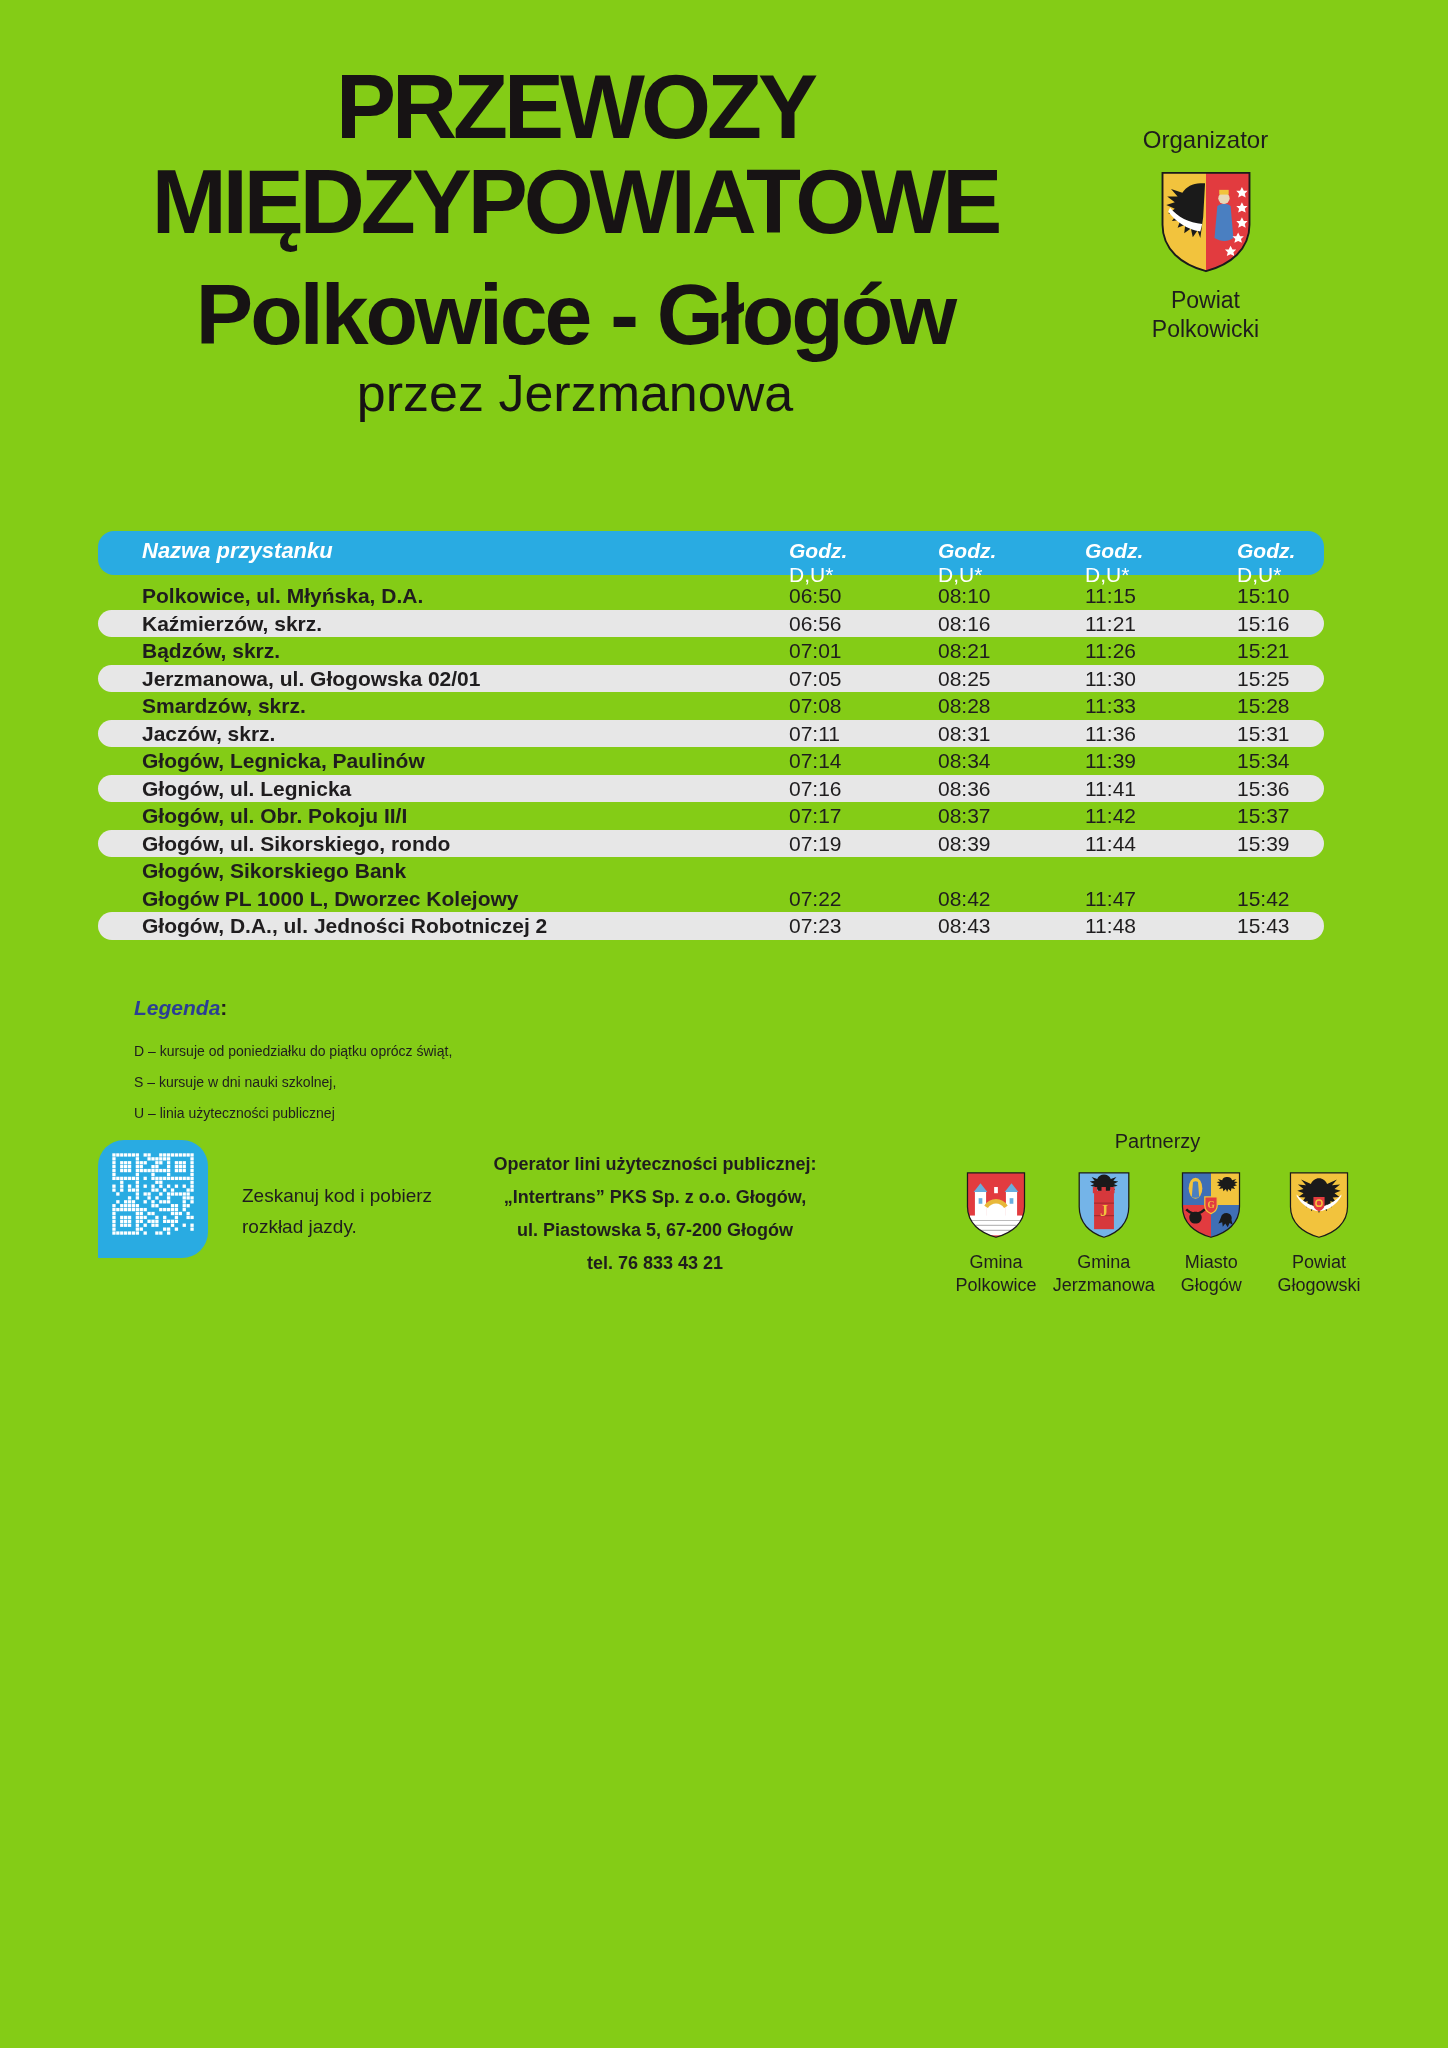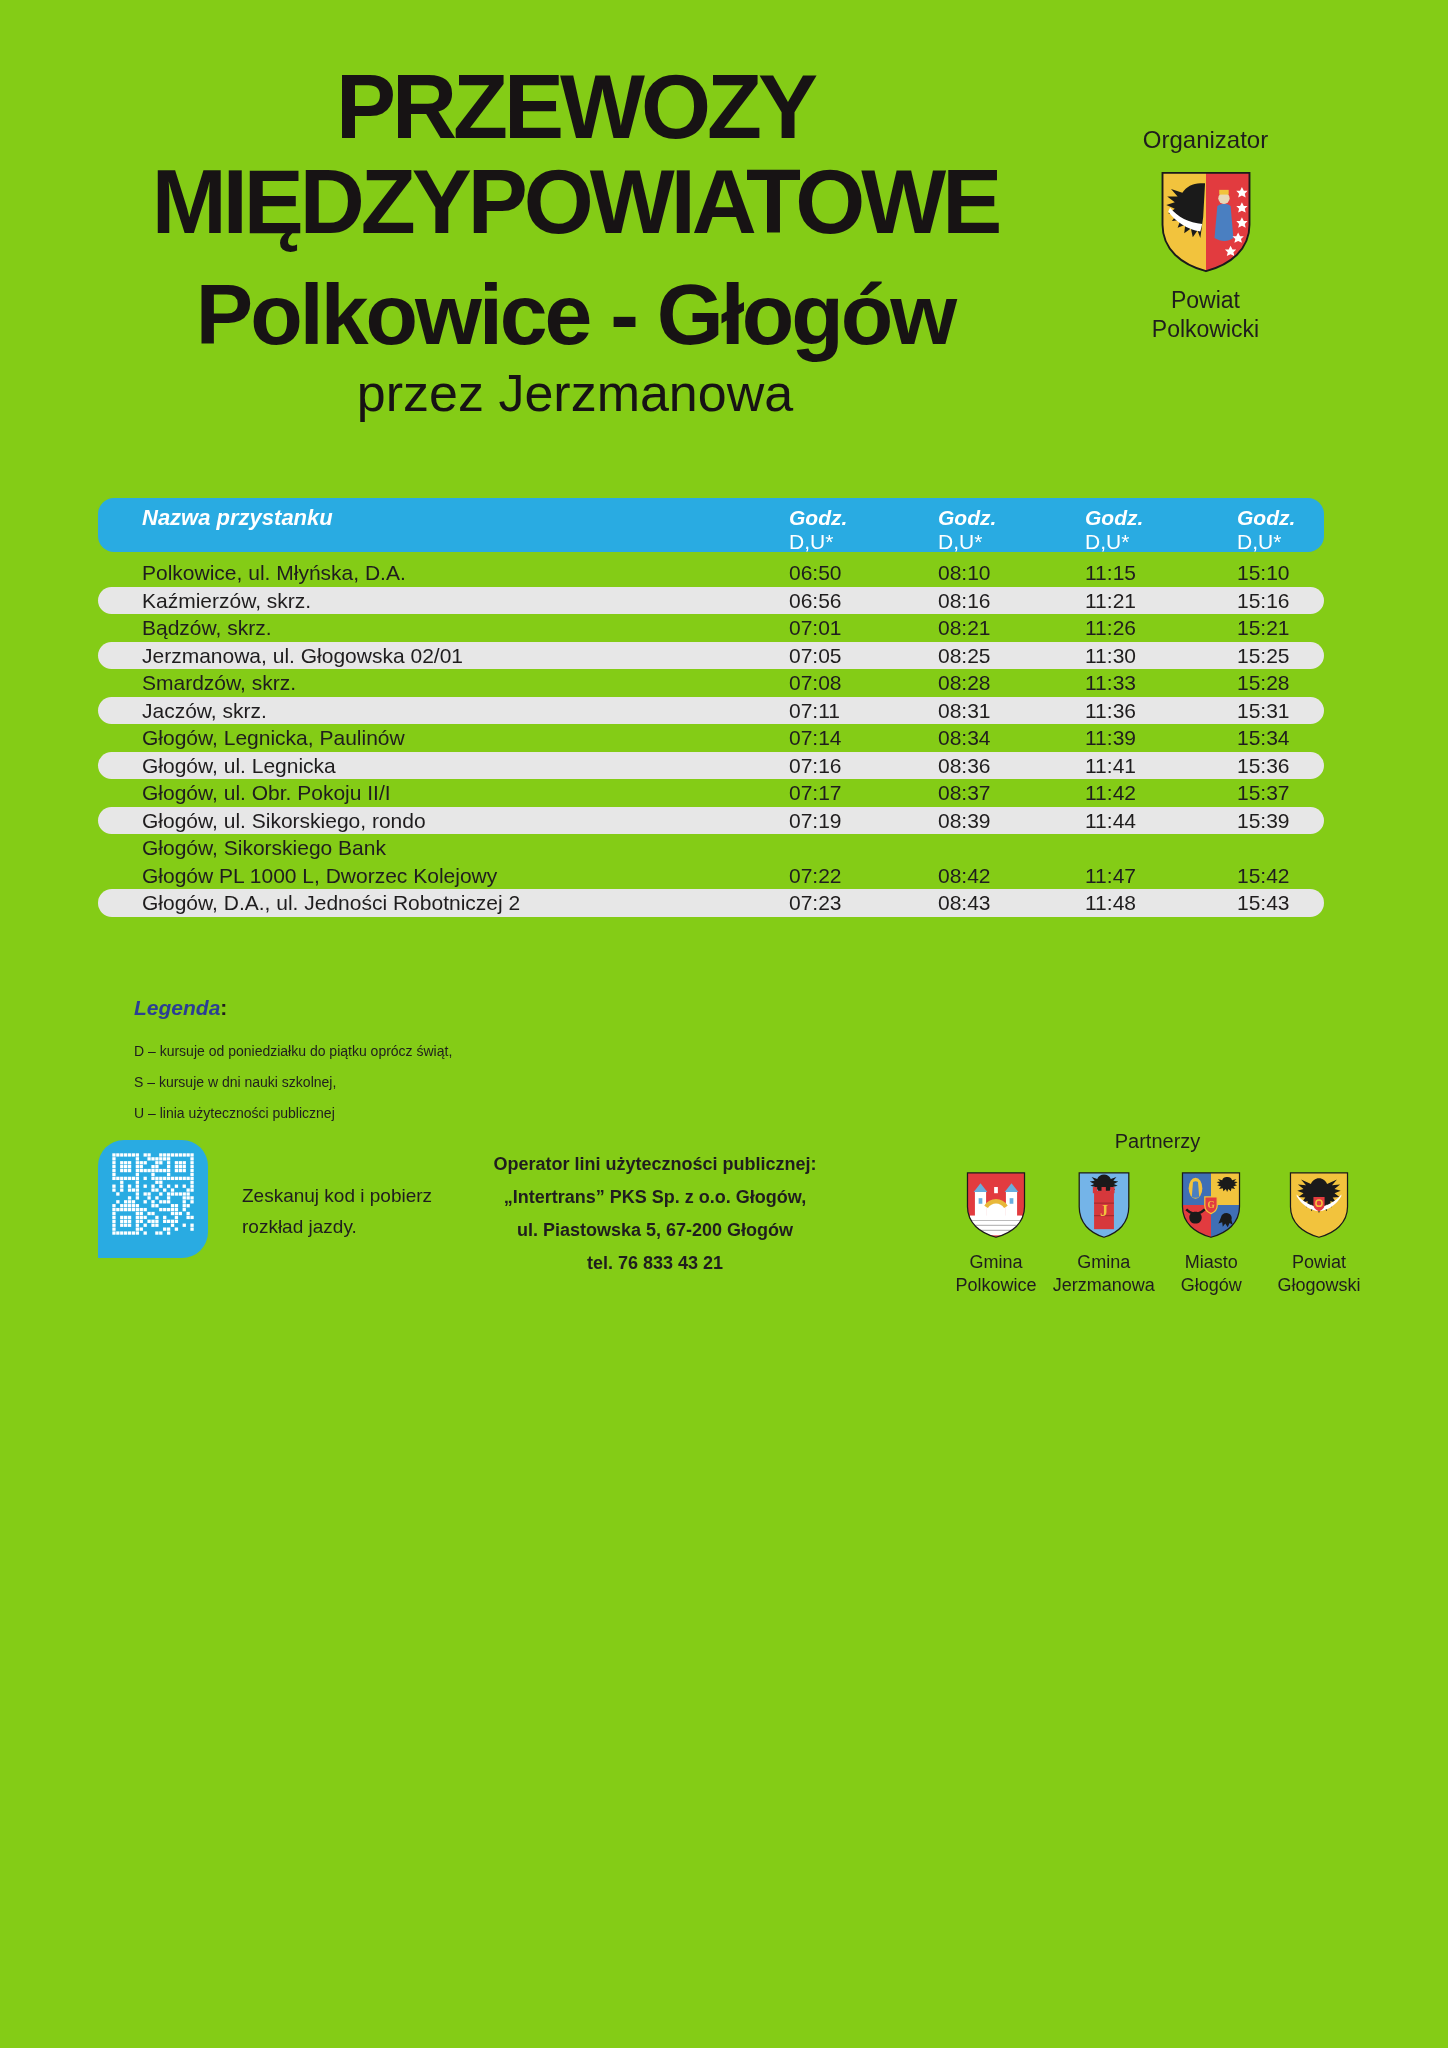--- a/index.html
+++ b/index.html
@@ -12,29 +12,29 @@
   .title-main{font-size:90px;line-height:95px;font-weight:bold;letter-spacing:-4px;}
   .title-route{font-size:86px;line-height:92px;font-weight:bold;letter-spacing:-3px;margin-top:18px;}
   .title-via{font-size:52px;line-height:58px;font-weight:normal;letter-spacing:0;margin-top:4px;}
   .organizer{position:absolute;left:1098px;top:126px;width:215px;text-align:center;}
   .organizer-label{font-size:24px;}
   .organizer-crest{margin:16px auto 8px;width:96px;height:104px;}
   .organizer-name{font-size:23px;line-height:29px;}
   
   .timetable{position:absolute;left:98px;top:498px;width:1226px;}
   .t-grid{display:grid;grid-template-columns:691px 149px 147px 152px 1fr;align-items:start;}
-  .thead{background:#29abe2;border-radius:16px;height:54px;color:#fff;box-sizing:border-box;padding-top:8px;}
+  .thead{background:#29abe2;border-radius:16px;height:44px;color:#fff;box-sizing:border-box;padding-top:8px;margin-top:33px;}
   .th-name{padding-left:44px;font-size:22px;font-weight:bold;font-style:italic;line-height:24px;}
   .th-time{font-size:21px;line-height:24px;}
   .th-time .l1{font-weight:bold;font-style:italic;display:block;}
   .th-time .l2{font-weight:normal;display:block;}
   .tbody{margin-top:7px;}
   .trow{height:27.5px;line-height:27.5px;font-size:21px;border-radius:14px;}
   .trow.striped{background:#e7e7e7;}
-  .td-stop{padding-left:44px;white-space:nowrap;overflow:hidden;}
+  .td-stop{padding-left:44px;white-space:nowrap;overflow:hidden;font-weight:bold;}
   .td-time{white-space:nowrap;}
   
   .legend{position:absolute;left:134px;top:996px;}
   .legend-title{font-size:21px;font-weight:bold;}
   .legend-title .word{color:#2b3f94;font-style:italic;}
   .legend-title .colon{color:#1f1d1e;}
   .legend-items{margin-top:16px;font-size:14px;line-height:31px;}
   
   .qr-box{position:absolute;left:98px;top:1140px;width:110px;height:118px;background:#29abe2;border-radius:26px 26px 26px 0;}
   .qr-box svg{position:absolute;left:14px;top:13px;}

